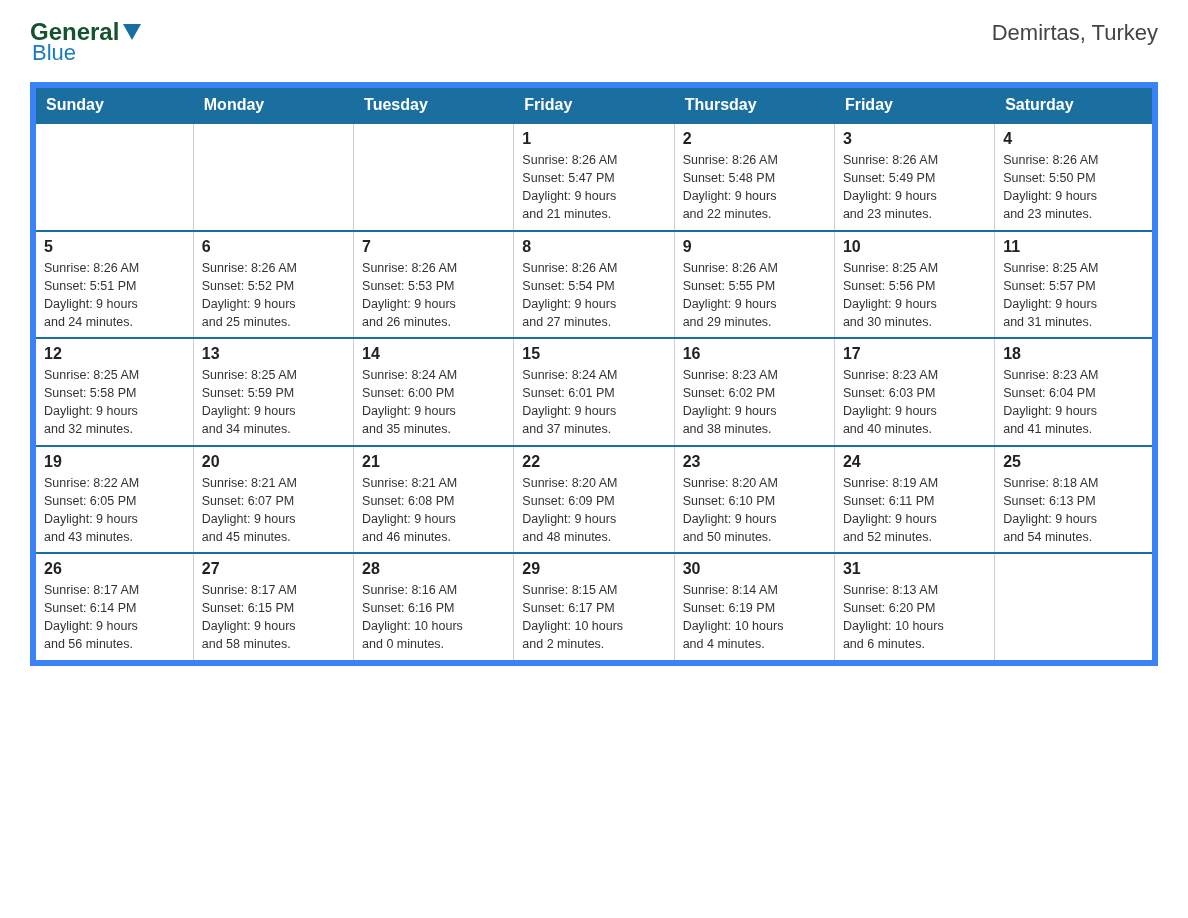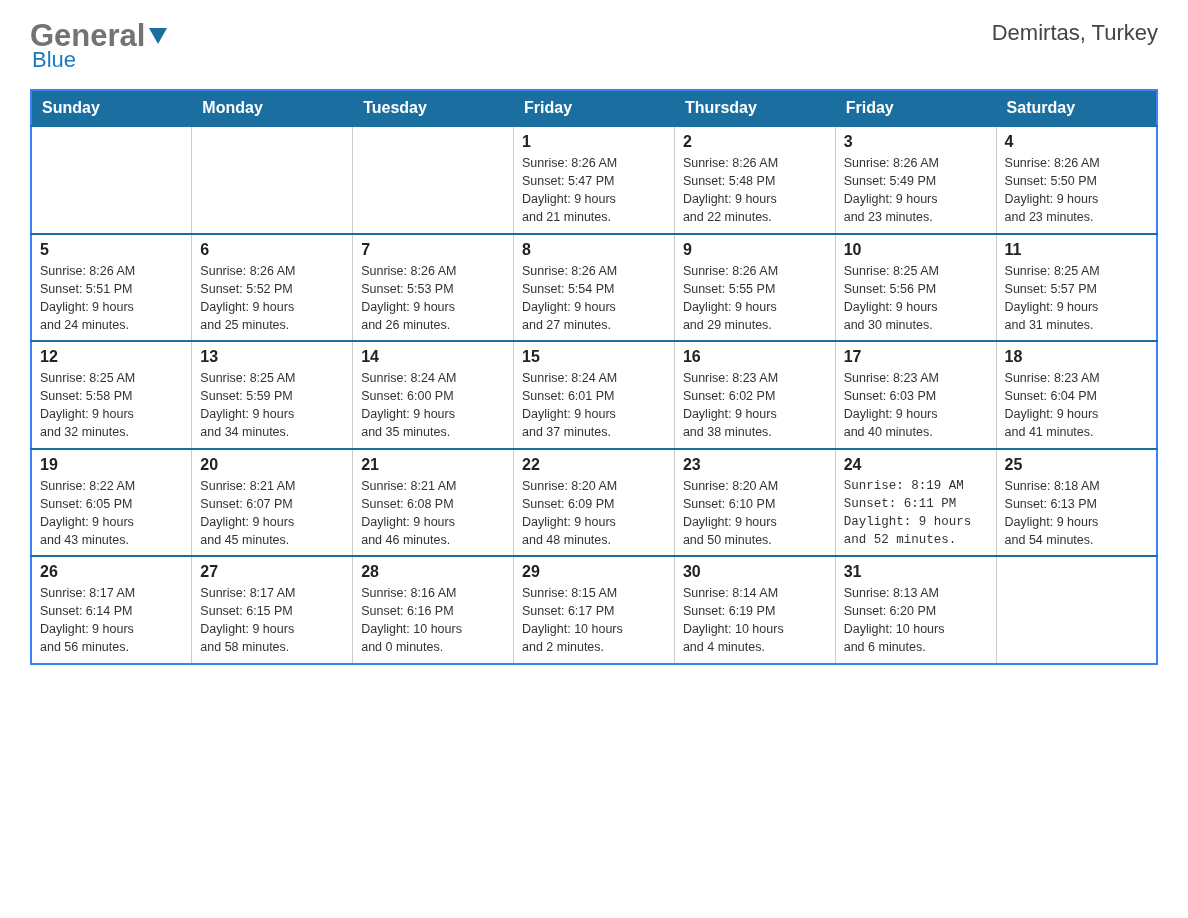--- a/index.html
+++ b/index.html
@@ -15,23 +15,23 @@
       justify-content: space-between;
       align-items: flex-start;
       margin-bottom: 16px;
     }
     .logo {
       display: flex;
       flex-direction: column;
       align-items: flex-start;
     }
     .logo-text {
-      font-size: 31px;
-      font-weight: bold;
-      color: #737373;
+      font-size: 24px;
+      font-weight: bold;
+      color: #14532d;
       line-height: 1;
     }
     .logo-blue-line {
       color: #1a7abf;
       font-size: 22px;
       font-weight: bold;
       margin-top: -4px;
       padding-left: 2px;
     }
     .title-block {
@@ -43,21 +43,21 @@
       color: #222;
       line-height: 1.1;
     }
     .title-block .location {
       font-size: 22px;
       color: #444;
     }
     .calendar {
       width: 100%;
       border-collapse: collapse;
-      border: 2px solid #3b82f6;
+      border: 6px solid #3b82f6;
     }
     .calendar th {
       background-color: #1a6fa0;
       color: #fff;
       font-size: 16px;
       font-weight: bold;
       padding: 8px 10px;
       text-align: left;
       border: 1px solid #1a6fa0;
     }
@@ -285,21 +285,21 @@
         </td>
         <td>
           <div class="day-num">23</div>
           <div class="day-info" style="white-space: pre-line;">Sunrise: 8:20 AM
 Sunset: 6:10 PM
 Daylight: 9 hours
 and 50 minutes.</div>
         </td>
         <td>
           <div class="day-num">24</div>
-          <div class="day-info" style="white-space: pre-line; font-family: Liberation Mono, monospace;">Sunrise: 8:19 AM
+          <div class="day-info" style="white-space: pre-line;">Sunrise: 8:19 AM
 Sunset: 6:11 PM
 Daylight: 9 hours
 and 52 minutes.</div>
         </td>
         <td>
           <div class="day-num">25</div>
           <div class="day-info" style="white-space: pre-line;">Sunrise: 8:18 AM
 Sunset: 6:13 PM
 Daylight: 9 hours
 and 54 minutes.</div>

